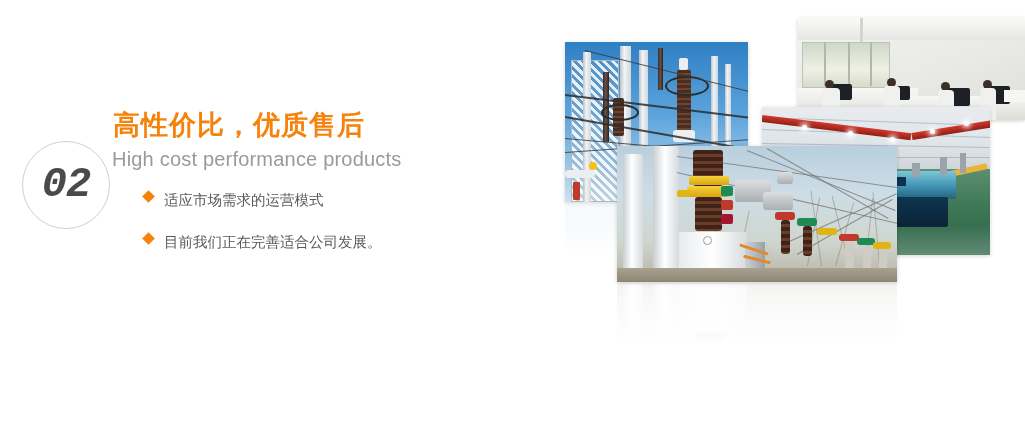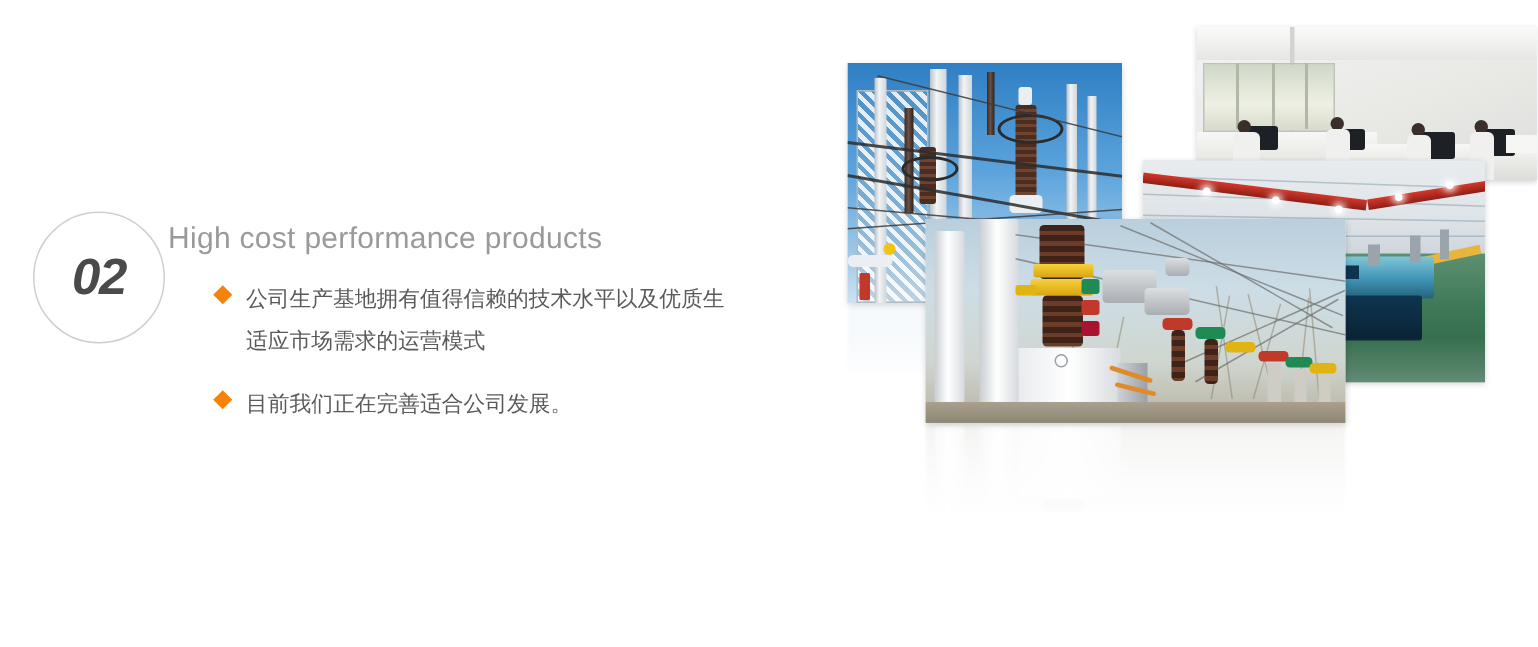--- a/index.html
+++ b/index.html
@@ -13,22 +13,22 @@
   .stage{position:relative;width:1025px;height:431px;background:#fff;overflow:hidden;}
 
   
   .badge{
     position:absolute;left:22px;top:141px;width:88px;height:88px;
     border:1px solid #cfcfcf;border-radius:50%;
     display:flex;align-items:center;justify-content:center;
     box-sizing:border-box;
   }
   .badge-num{
-    font-family:Liberation Sans, sans-serif;
-    font-style:italic;font-weight:bold;font-size:34px;color:#4a4a4a;
+    font-family:Liberation Mono, monospace;
+    font-style:italic;font-weight:bold;font-size:42px;color:#4a4a4a;
     letter-spacing:-1px;line-height:1;
   }
   .headline{
     position:absolute;left:113px;top:110px;
     font-family:"DejaVu Sans","Liberation Sans",sans-serif;
     font-weight:bold;font-size:27px;color:#F5820B;
     letter-spacing:1px;white-space:nowrap;line-height:1.1;
   }
   .subhead{
     position:absolute;left:112px;top:148px;
@@ -116,27 +116,27 @@
 </style>
 </head>
 <body>
 
 <div class="stage">
 
   <div class="badge">
     <span class="badge-num">02</span>
   </div>
 
+  <div class="headline">高性价比，优质售后</div>
   <div class="subhead">High cost performance products</div>
 
   <div class="bullets">
 
     <div class="bullet">
       <span class="dia"></span>
-      <span class="btxt">公司生产基地拥有值得信赖的技术水平以及优质生</span>
       <span class="btxt">适应市场需求的运营模式</span>
     </div>
 
     <div class="bullet">
       <span class="dia"></span>
       <span class="btxt">目前我们正在完善适合公司发展。</span>
     </div>
 
   </div>
 

